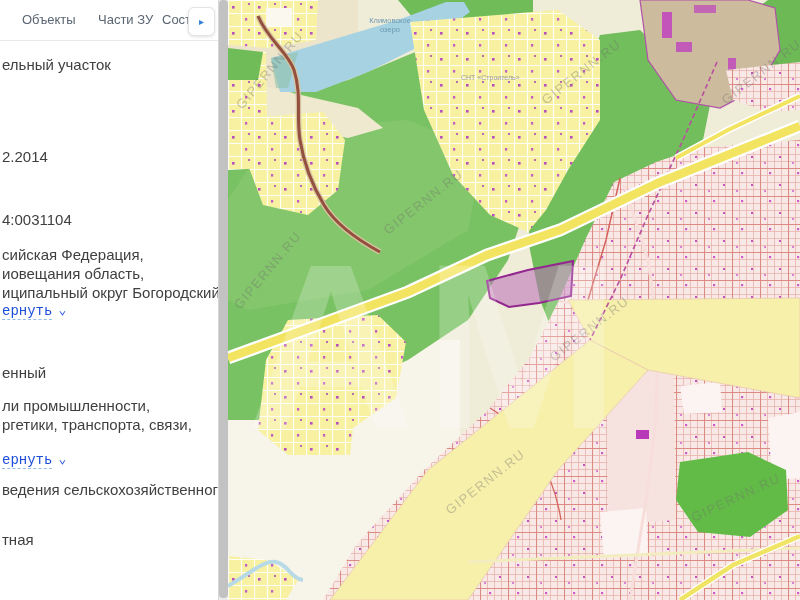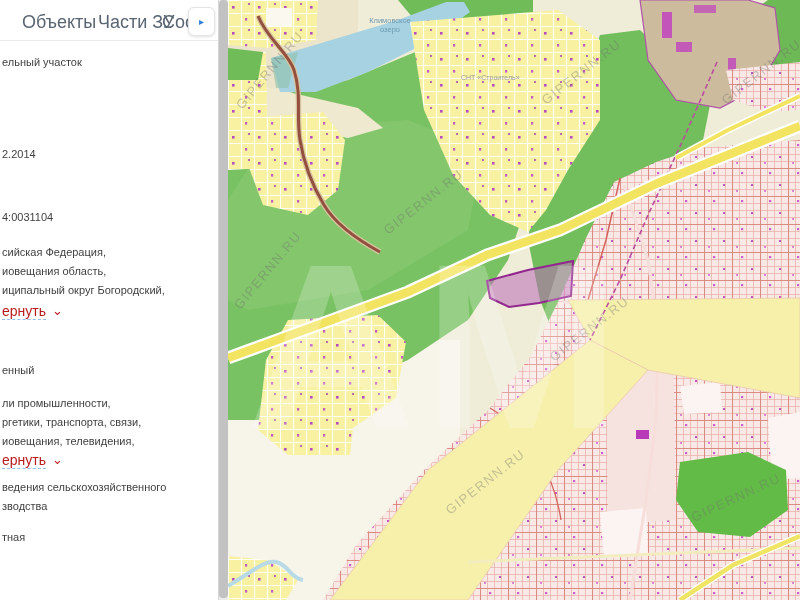--- a/index.html
+++ b/index.html
@@ -1,27 +1,27 @@
 <!DOCTYPE html>
 <html><head>
 <meta charset="utf-8">
 <style>
   html,body{margin:0;padding:0;background:#ffffff;font-family:"Liberation Sans",sans-serif;}
   .stage{position:relative;width:800px;height:600px;overflow:hidden;background:#fff;}
   
   .panel{position:absolute;left:0;top:0;width:228px;height:600px;background:#ffffff;z-index:2;}
   .tabbar{position:absolute;left:0;top:0;width:218px;height:40px;border-bottom:1px solid #eaeaea;background:#fff;}
-  .tab{position:absolute;top:12px;font-size:18px;color:#5a6572;white-space:nowrap;cursor:pointer;}
+  .tab{position:absolute;top:12px;font-size:13px;color:#5a6572;white-space:nowrap;cursor:pointer;}
   .tab.t0{left:22px;}
   .tab.t1{left:98px;}
   .tab.t2{left:162px;}
   .tabscroll{position:absolute;top:7px;left:188px;width:25px;height:27px;background:#fff;border:1px solid #e4e4e4;border-radius:6px;box-shadow:0 1px 3px rgba(0,0,0,.12);display:flex;align-items:center;justify-content:center;cursor:pointer;}
   .tabscroll span{color:#2f7fd6;font-size:10px;line-height:1;}
-  .prow{position:absolute;left:2px;right:14px;font-size:11px;color:#3f3f3f;white-space:nowrap;overflow:visible;}
-  .plink{color:#b91c1c;font-size:14px;cursor:pointer;}
+  .prow{position:absolute;left:2px;right:14px;font-size:15px;color:#3f3f3f;white-space:nowrap;overflow:visible;}
+  .plink{color:#1d4ed8;font-size:14px;cursor:pointer;font-family:Liberation Mono, monospace;}
   .plink .lt{border-bottom:1px dashed rgba(58,135,208,.55);}
   .plink .chev{font-size:13px;margin-left:6px;display:inline-block;transform:translateY(-1px);}
   .vscroll{position:absolute;left:219px;top:0;width:9px;height:600px;background:#ececec;}
   .vscroll .thumb{position:absolute;left:0;top:0;width:9px;height:598px;background:#c2c2c2;border-radius:4px;}
   .panel-edge{position:absolute;left:218px;top:0;width:1px;height:600px;background:#d6d6d6;}
   
   .map{position:absolute;left:228px;top:0;width:572px;height:600px;z-index:1;cursor:grab;}
 </style>
 </head>
 <body>
@@ -43,26 +43,24 @@
     <div class="prow" style="top:211px">4:0031104</div>
     <div class="prow" style="top:246px">сийская Федерация,</div>
     <div class="prow" style="top:265px">иовещания область,</div>
     <div class="prow" style="top:284px">иципальный округ Богородский,</div>
     <div class="prow plink" style="top:303px">
       <span class="lt">ернуть</span><span class="chev">⌄</span>
     </div>
     <div class="prow" style="top:397px">ли промышленности,</div>
     <div class="prow" style="top:364px">енный</div>
     <div class="prow" style="top:416px">ргетики, транспорта, связи,</div>
-    <div class="prow" style="top:435px">иовещания, телевидения,</div>
     <div class="prow plink" style="top:452px">
       <span class="lt">ернуть</span><span class="chev">⌄</span>
     </div>
     <div class="prow" style="top:481px">ведения сельскохозяйственного</div>
-    <div class="prow" style="top:500px">зводства</div>
     <div class="prow" style="top:531px">тная</div>
 
     <div class="panel-edge"></div>
     <div class="vscroll">
       <div class="thumb"></div>
     </div>
   </div>
 
   <svg class="map" viewBox="0 0 572 600" width="572" height="600" xmlns="http://www.w3.org/2000/svg">
     <defs>

